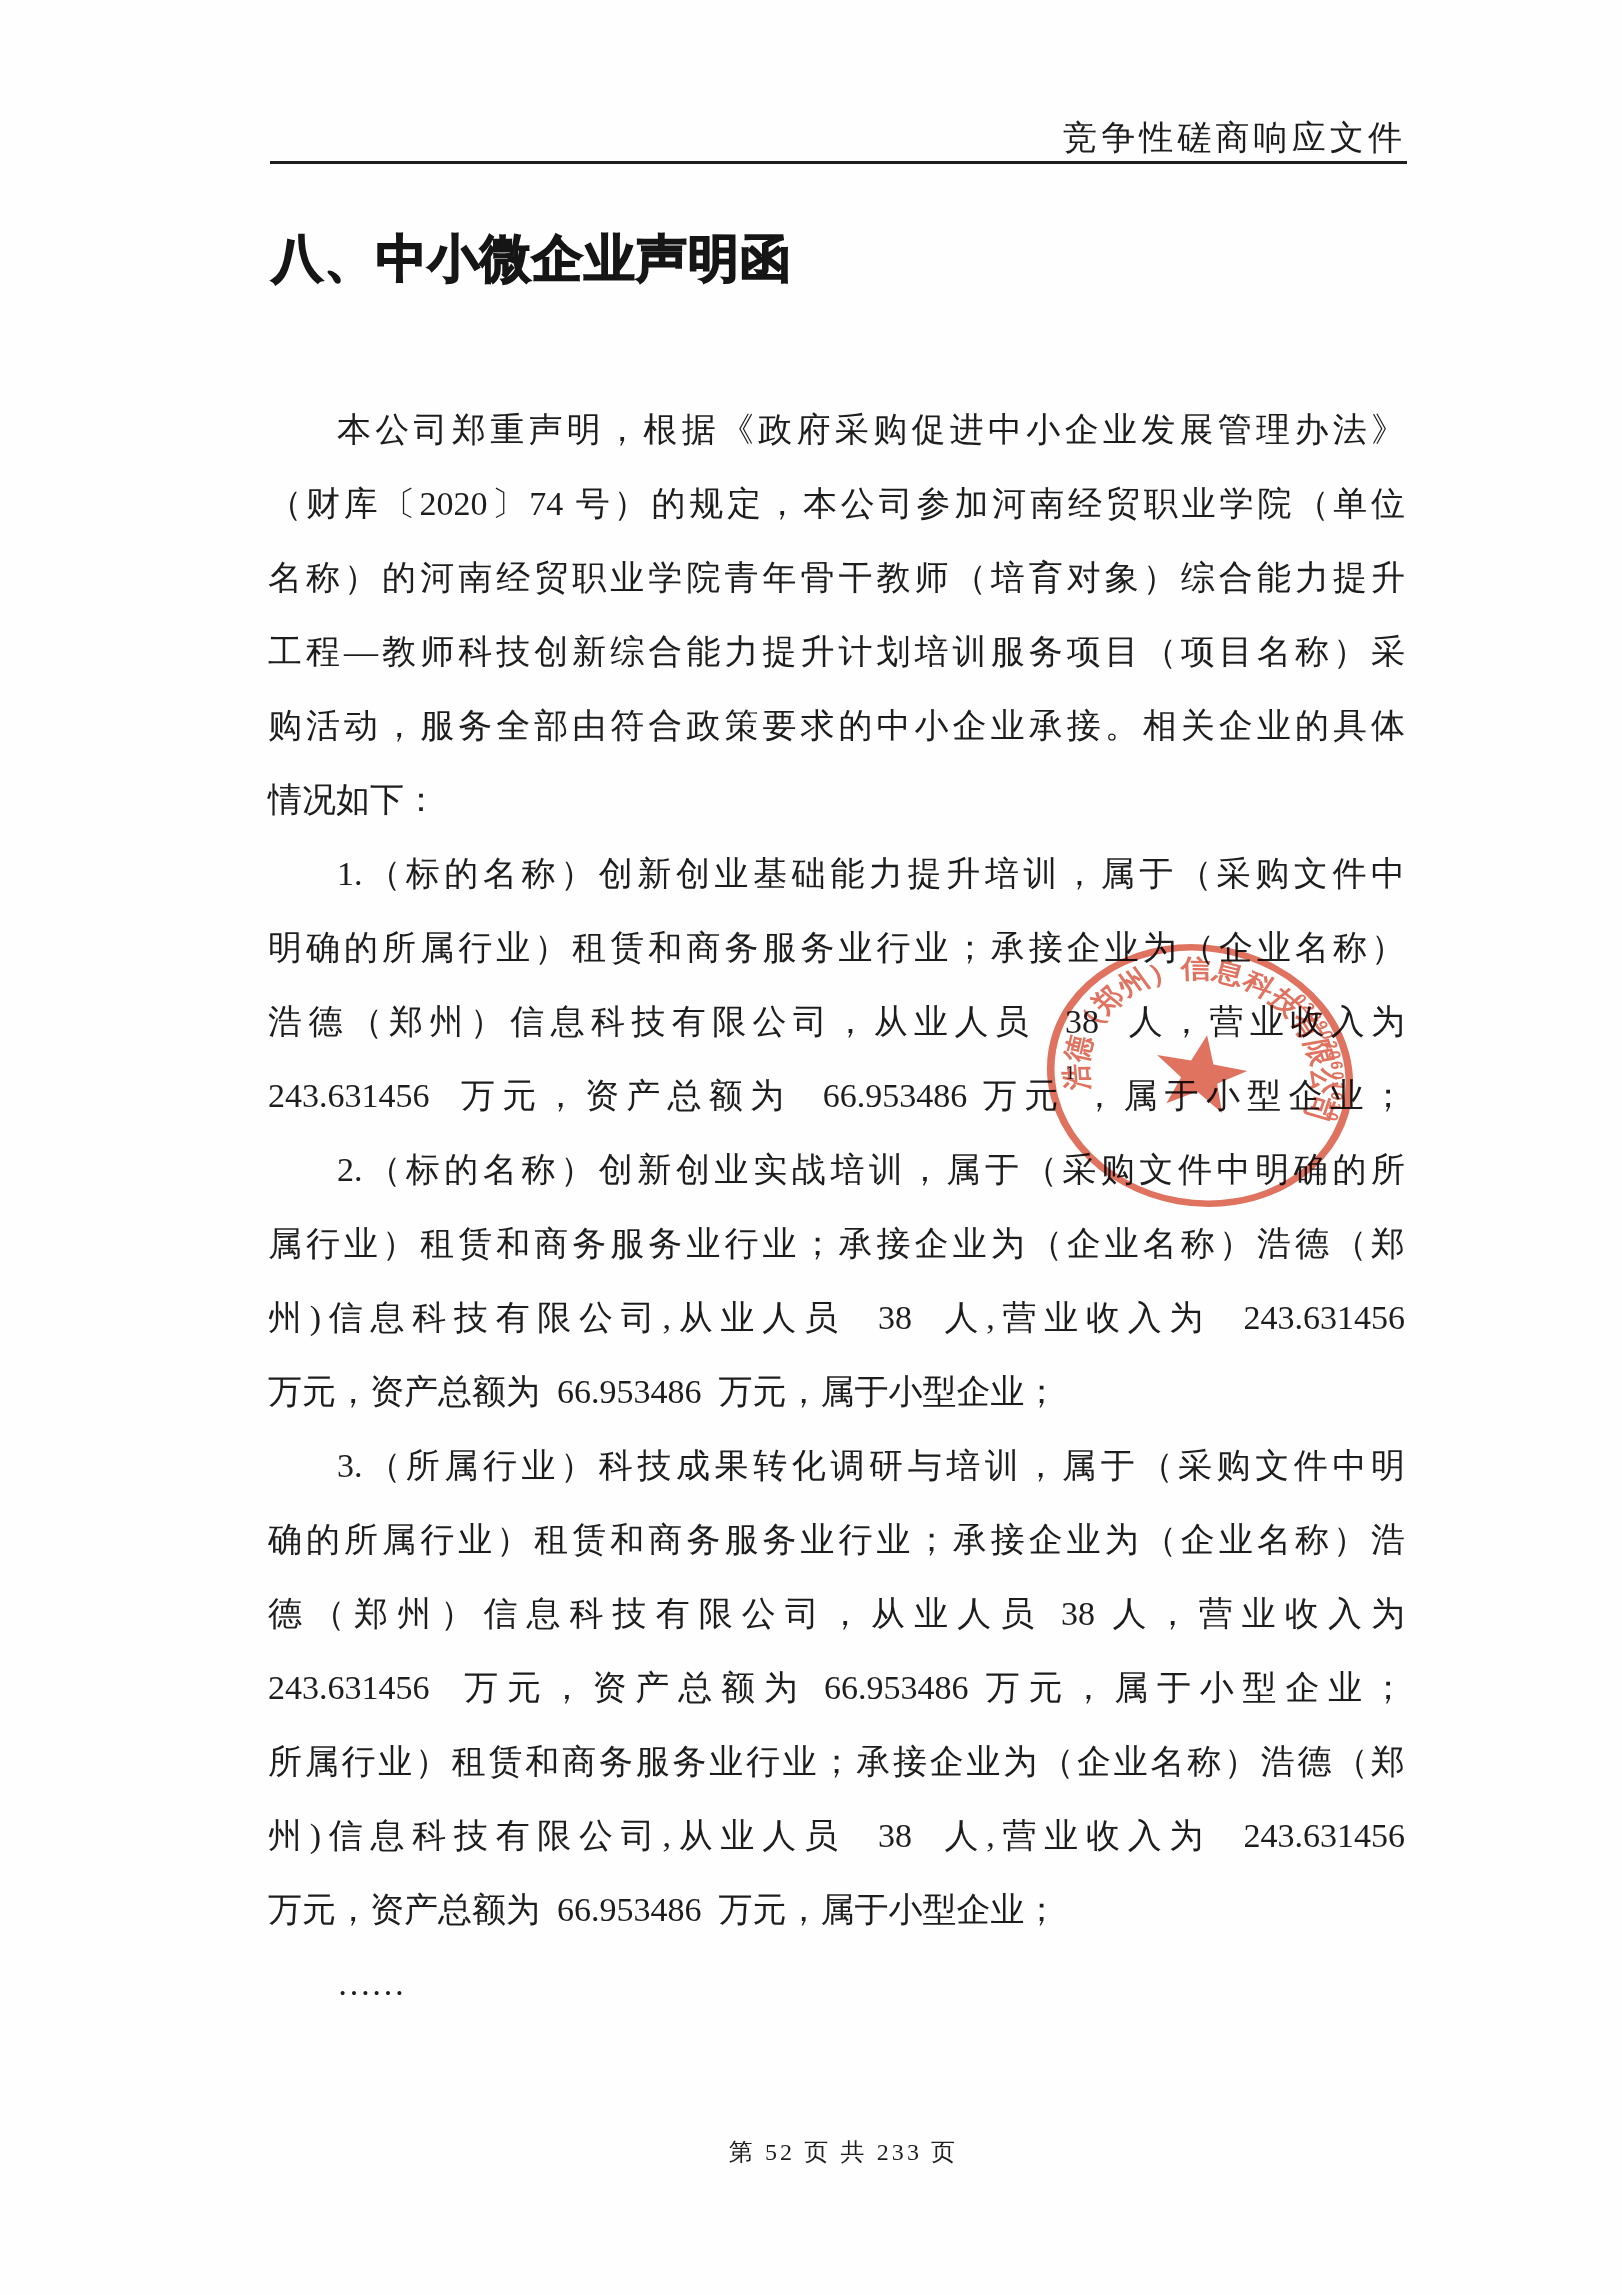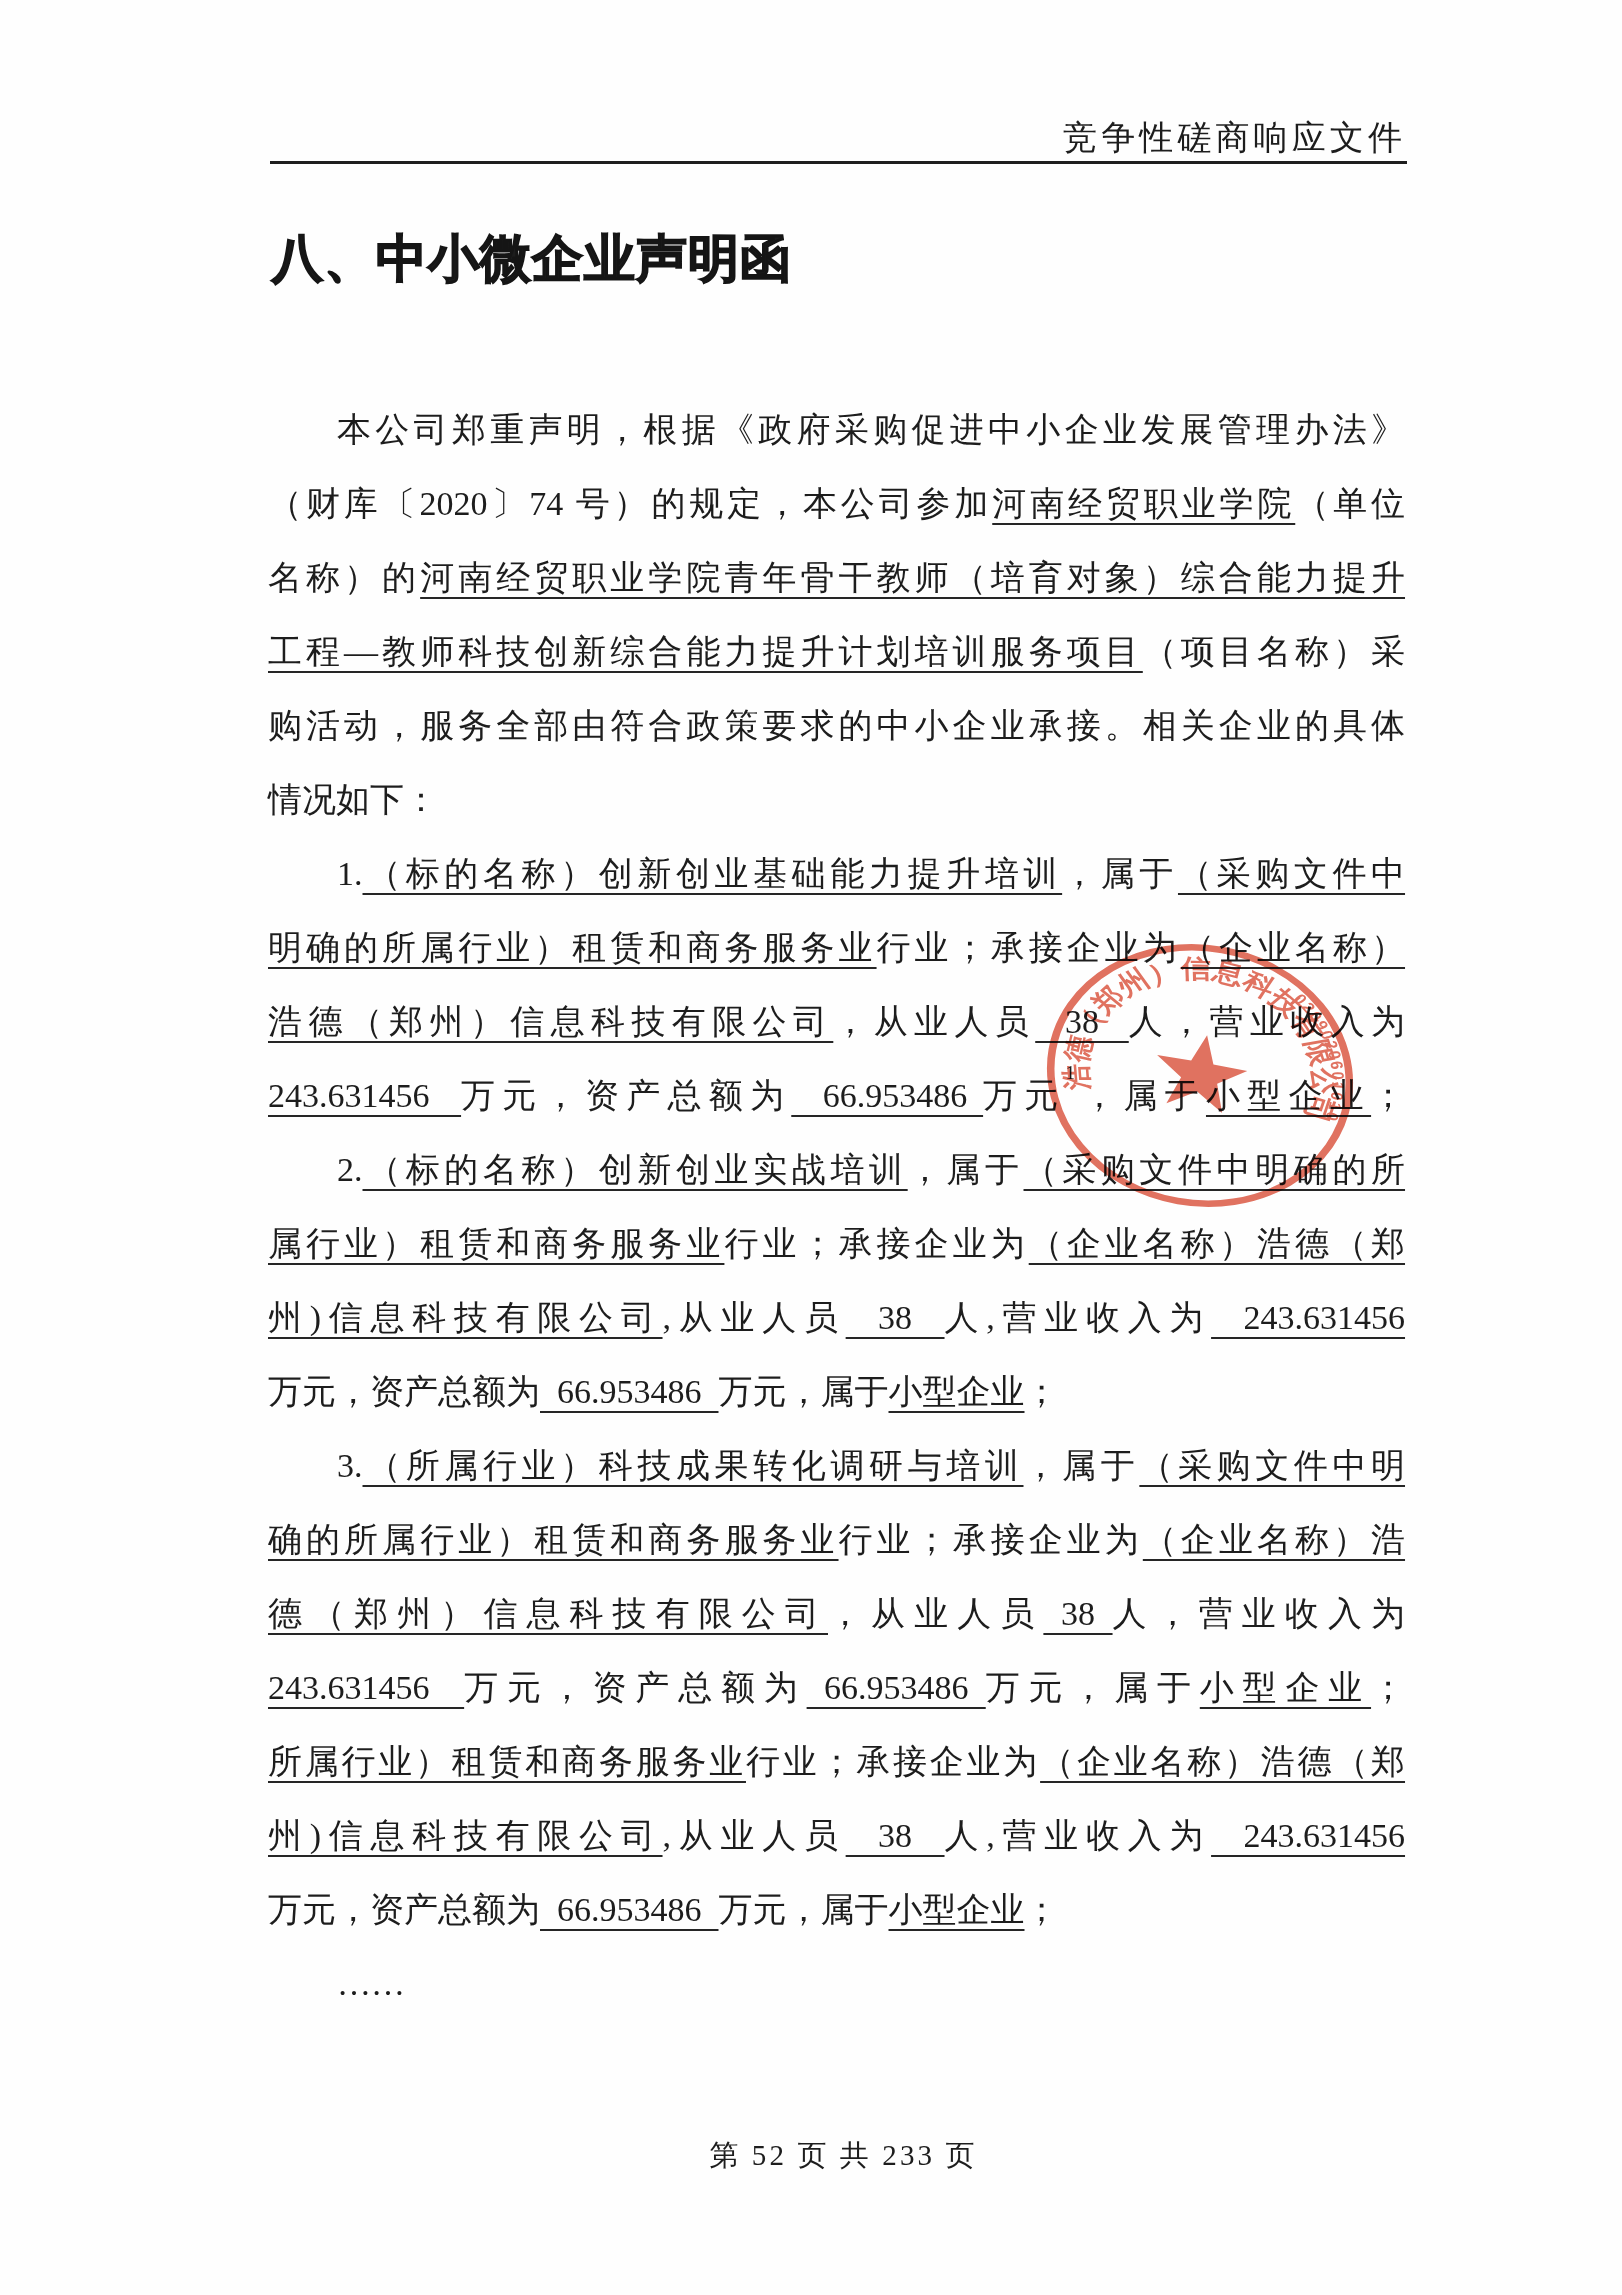--- a/index.html
+++ b/index.html
@@ -7,25 +7,25 @@
         font-family:"Liberation Serif","DejaVu Serif",serif;color:#1d1d1d;}
   .header{position:absolute;top:115px;right:217px;font-size:34px;letter-spacing:4.1px;white-space:nowrap;}
   .rule{position:absolute;left:270px;top:161px;width:1137px;height:2.6px;background:#1e1e1e;}
   .title{position:absolute;left:272px;top:231px;font-size:51px;line-height:1.1;font-weight:bold;
          font-family:"Liberation Sans","DejaVu Sans",sans-serif;-webkit-text-stroke:1.5px #151515;
          letter-spacing:1px;white-space:nowrap;}
   .body{position:absolute;left:268px;top:393px;width:1137px;font-size:34px;}
   .line{height:74px;line-height:74px;text-align:justify;text-align-last:justify;white-space:nowrap;}
   .line.al{text-align:center;text-align-last:left;}
   .line.ind{padding-left:69px;}
-  .u{text-decoration:underline;text-decoration-thickness:2.3px;text-underline-offset:8.2px;
+  .u{text-decoration-thickness:2.3px;text-underline-offset:8.2px;
      text-decoration-color:#262626;}
   .line sup{font-size:18.4px;line-height:0;position:relative;top:-15.3px;}
   .footer{position:absolute;top:2136px;left:275px;width:1137px;text-align:center;
-          font-size:29px;letter-spacing:3.1px;}
+          font-size:24px;letter-spacing:3.1px;}
   .stamp{position:absolute;left:1043px;top:942px;width:314px;height:267px;
          opacity:.78;mix-blend-mode:multiply;transform:rotate(10deg);}
   .stamp text{font-family:"Liberation Sans","DejaVu Sans",sans-serif;font-weight:bold;}
 </style>
 </head>
 <body>
 
 <div id="page">
 
   <div class="header">竞争性磋商响应文件</div>

